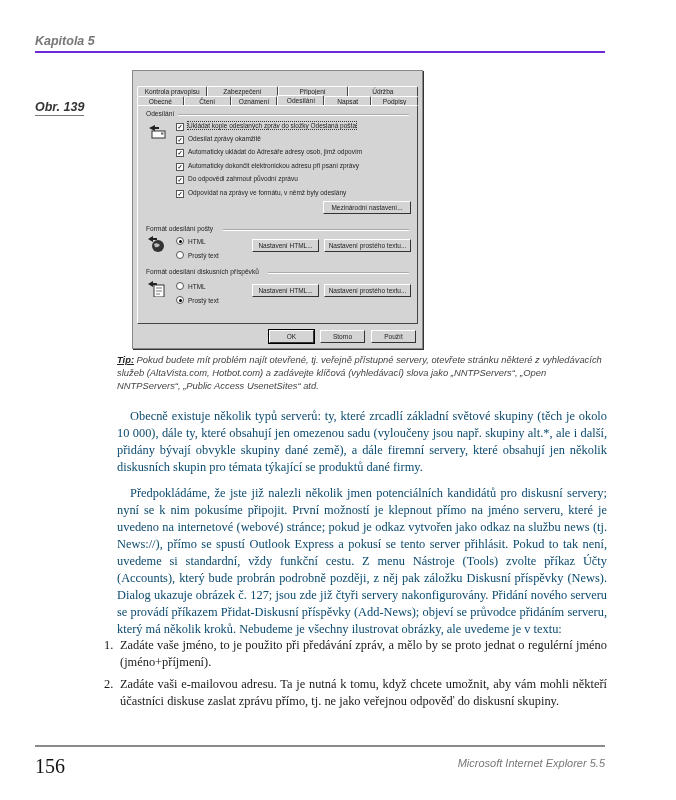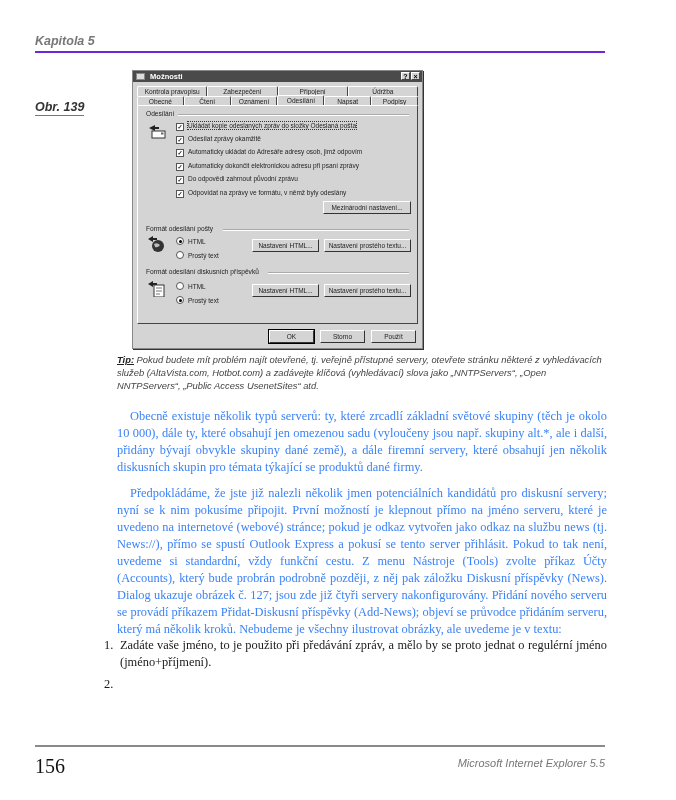--- a/index.html
+++ b/index.html
@@ -25,44 +25,38 @@
   .rb-row { position:absolute; left:38px; font-size:6.5px; white-space:nowrap; }
   .rb { display:inline-block; width:6px; height:6px; background:#fff; border:1px solid #555; border-radius:50%; vertical-align:-1px; margin-right:4px; position:relative; }
   .rb.on::after { content:""; position:absolute; left:1.5px; top:1.5px; width:3px; height:3px; border-radius:50%; background:#000; }
   .w-btn { position:absolute; height:13px; background:#d4d4d4; border:1px solid #fff; border-right-color:#333; border-bottom-color:#333; box-sizing:border-box; text-align:center; line-height:11px; font-size:6.5px; white-space:nowrap; }
   .w-btn.default { outline:1px solid #000; }
   .big-icon { position:absolute; left:10px; width:18px; height:16px; }
 
   
   .tip { position:absolute; left:117px; top:353px; width:490px; font-family:"Liberation Sans", sans-serif; font-style:italic; font-size:9.4px; line-height:13px; color:#444; }
   .tip b { color:#222;text-decoration:underline; }
-  .para { position:absolute; left:117px; width:490px; font-size:12.4px; line-height:17px; text-align:justify; text-indent:13px; color:#3b82f6; }
+  .para { position:absolute; left:117px; width:490px; font-size:12.4px; line-height:17px; text-align:justify; text-indent:13px; color:#0c4a6e; }
   .list { position:absolute; left:104px; width:503px; font-size:12.4px; line-height:17px; color:#1a1a1a; }
   .li { position:relative; padding-left:16px; margin-bottom:5px; text-align:justify; }
   .li .num { position:absolute; left:0; top:0; }
   .footer-line { position:absolute; left:35px; top:745px; width:570px; height:2px; background:#8a8a8a; }
   .page-num { position:absolute; left:35px; top:755px; font-size:20px; color:#111; }
   .footer-title { position:absolute; right:71px; top:757px; font-family:"Liberation Sans", sans-serif; font-style:italic; font-weight:normal; font-size:11px; color:#777; }
 </style>
 </head>
 <body>
 
 <div class="page-header">
   <span class="left">Kapitola 5</span>
 </div>
 
 <div class="fig-label">Obr. 139</div>
 
 <div class="dialog">
-  <div class="titlebar">
-    <span class="app-icon"></span>
-    <span>Možnosti</span>
-    <span class="tb-btn" style="right:12px">?</span>
-    <span class="tb-btn" style="right:2px">×</span>
-  </div>
 
   <div class="tab-row" style="top:15px">
     <div class="tab">Kontrola pravopisu</div>
     <div class="tab">Zabezpečení</div>
     <div class="tab">Připojení</div>
     <div class="tab">Údržba</div>
   </div>
   <div class="tab-row" style="top:25px">
     <div class="tab">Obecné</div>
     <div class="tab">Čtení</div>
@@ -126,18 +120,19 @@
 <div class="para" style="top:408px">Obecně existuje několik typů serverů: ty, které zrcadlí základní světové skupiny (těch je okolo 10 000), dále ty, které obsahují jen omezenou sadu (vyloučeny jsou např. skupiny alt.*, ale i další, přidány bývají obvykle skupiny dané země), a dále firemní servery, které obsahují jen několik diskusních skupin pro témata týkající se produktů dané firmy.</div>
 <div class="para" style="top:485px">Předpokládáme, že jste již nalezli několik jmen potenciálních kandidátů pro diskusní servery; nyní se k nim pokusíme připojit. První možností je klepnout přímo na jméno serveru, které je uvedeno na internetové (webové) stránce; pokud je odkaz vytvořen jako odkaz na službu news (tj. News://), přímo se spustí Outlook Express a pokusí se tento server přihlásit. Pokud to tak není, uvedeme si standardní, vždy funkční cestu. Z menu Nástroje (Tools) zvolte příkaz Účty (Accounts), který bude probrán podrobně později, z něj pak záložku Diskusní příspěvky (News). Dialog ukazuje obrázek č. 127; jsou zde již čtyři servery nakonfigurovány. Přidání nového serveru se provádí příkazem Přidat-Diskusní příspěvky (Add-News); objeví se průvodce přidáním serveru, který má několik kroků. Nebudeme je všechny ilustrovat obrázky, ale uvedeme je v textu:</div>
 
 <div class="list" style="top:637px">
   <div class="li">
     <span class="num">1.</span>
     <span>Zadáte vaše jméno, to je použito při předávání zpráv, a mělo by se proto jednat o regulérní jméno (jméno+příjmení).</span>
   </div>
   <div class="li">
     <span class="num">2.</span>
+    <span>Zadáte vaši e-mailovou adresu. Ta je nutná k tomu, když chcete umožnit, aby vám mohli někteří účastníci diskuse zaslat zprávu přímo, tj. ne jako veřejnou odpověď do diskusní skupiny.</span>
   </div>
 </div>
 
 <div class="footer-line"></div>
 <div class="page-num">156</div>
 <div class="footer-title">Microsoft Internet Explorer 5.5</div>
 
 </body></html>

